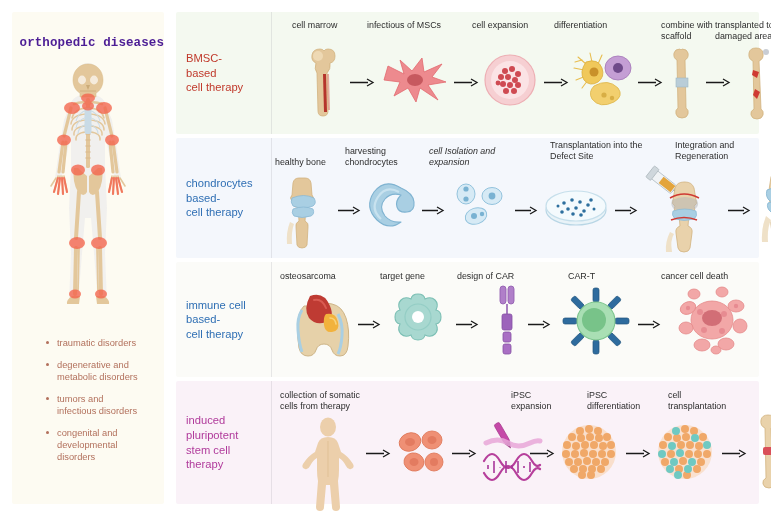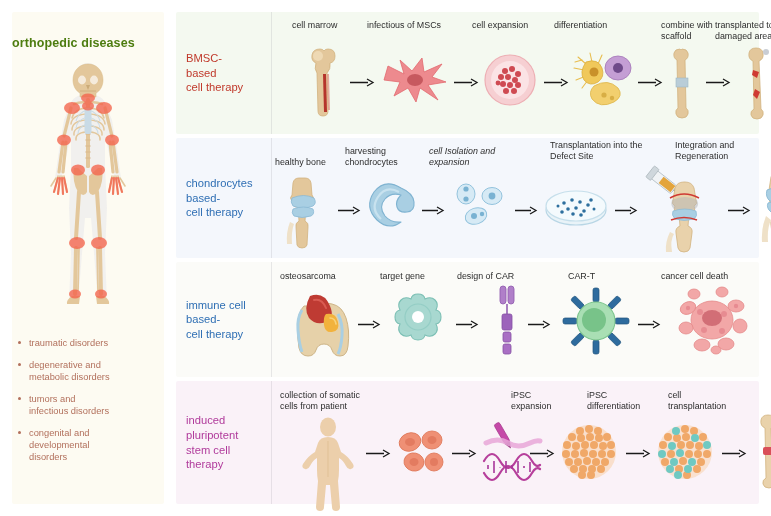--- a/index.html
+++ b/index.html
@@ -10,26 +10,26 @@
     -webkit-font-smoothing:antialiased;
   }
   #figure{position:relative;width:771px;height:516px;}
 
   
   .left-panel{
     position:absolute;left:12px;top:12px;width:152px;height:492px;
     background:#fdfbf2;border-radius:2px;
   }
   .left-title{
-    position:absolute;left:0;top:24px;width:152px;text-align:left;
-    font-size:12.5px;font-weight:bold;color:#4d7c0f;letter-spacing:.1px;
+    position:absolute;left:0;top:24px;width:152px;text-align:right;
+    font-size:12.5px;font-weight:bold;color:#4c1d95;letter-spacing:.1px;font-family:Liberation Mono, monospace;
   }
   .body-wrap{position:absolute;left:26px;top:46px;width:100px;height:268px;}
   .disease-list{
-    position:absolute;left:4px;top:325px;width:132px;
+    position:absolute;left:32px;top:325px;width:132px;
     color:#b2705c;font-size:9.3px;line-height:12.2px;
   }
   .disease-item{position:relative;padding-left:13px;margin-bottom:9.5px;}
   .disease-item .bullet{
     position:absolute;left:2px;top:4.2px;width:3.2px;height:3.2px;
     border-radius:50%;background:#b2705c;
   }
 
   
   .row{position:absolute;left:176px;width:583px;border-radius:2px;}
@@ -640,21 +640,21 @@
   <div class="row r4">
     <div class="row-label">
       <span style="white-space:pre-line">induced
 pluripotent
 stem cell
 therapy</span>
     </div>
     <div class="row-body">
 
       <div class="cap" style="left:8px;top:9px;width:120px;">collection of somatic
-cells from patient</div>
+cells from therapy</div>
       <div class="cap" style="left:239px;top:9px;width:66px;">iPSC
 expansion</div>
       <div class="cap" style="left:315px;top:9px;width:78px;">iPSC
 differentiation</div>
       <div class="cap" style="left:396px;top:9px;width:90px;">cell
 transplantation</div>
 
       <div class="art" style="left:27px;top:36px;">
         <svg width="58" height="80" viewBox="0 0 58 80">
           <g fill="#eccfab">

